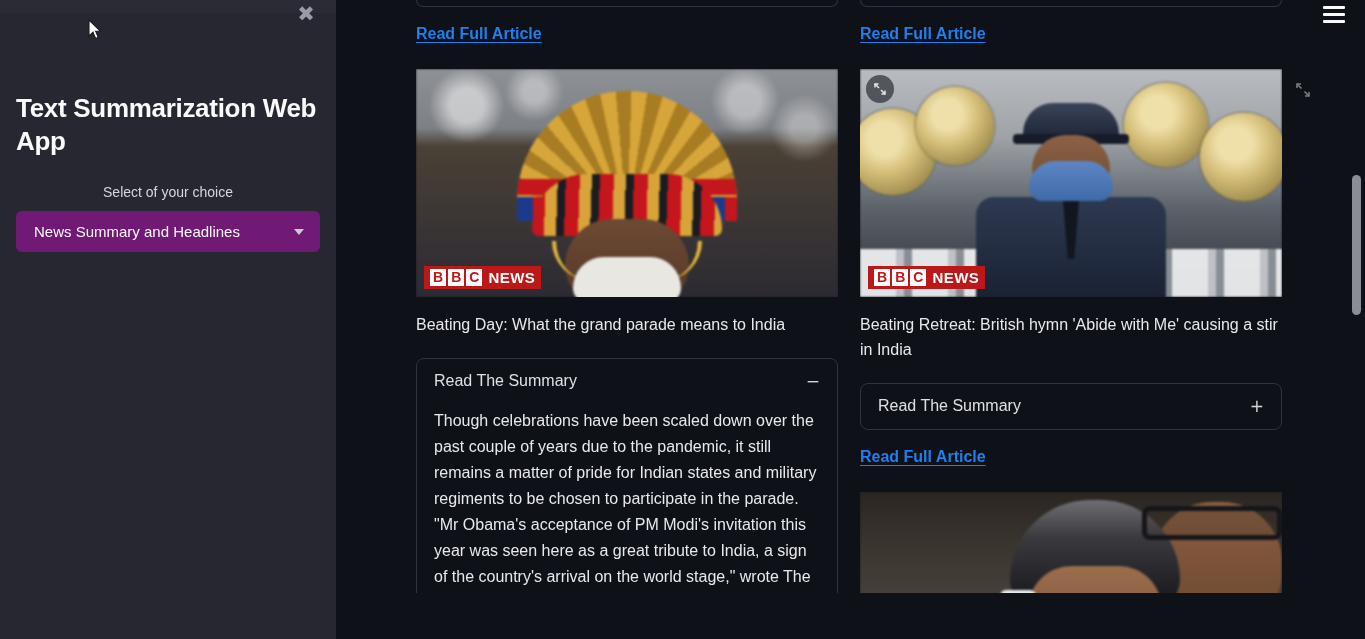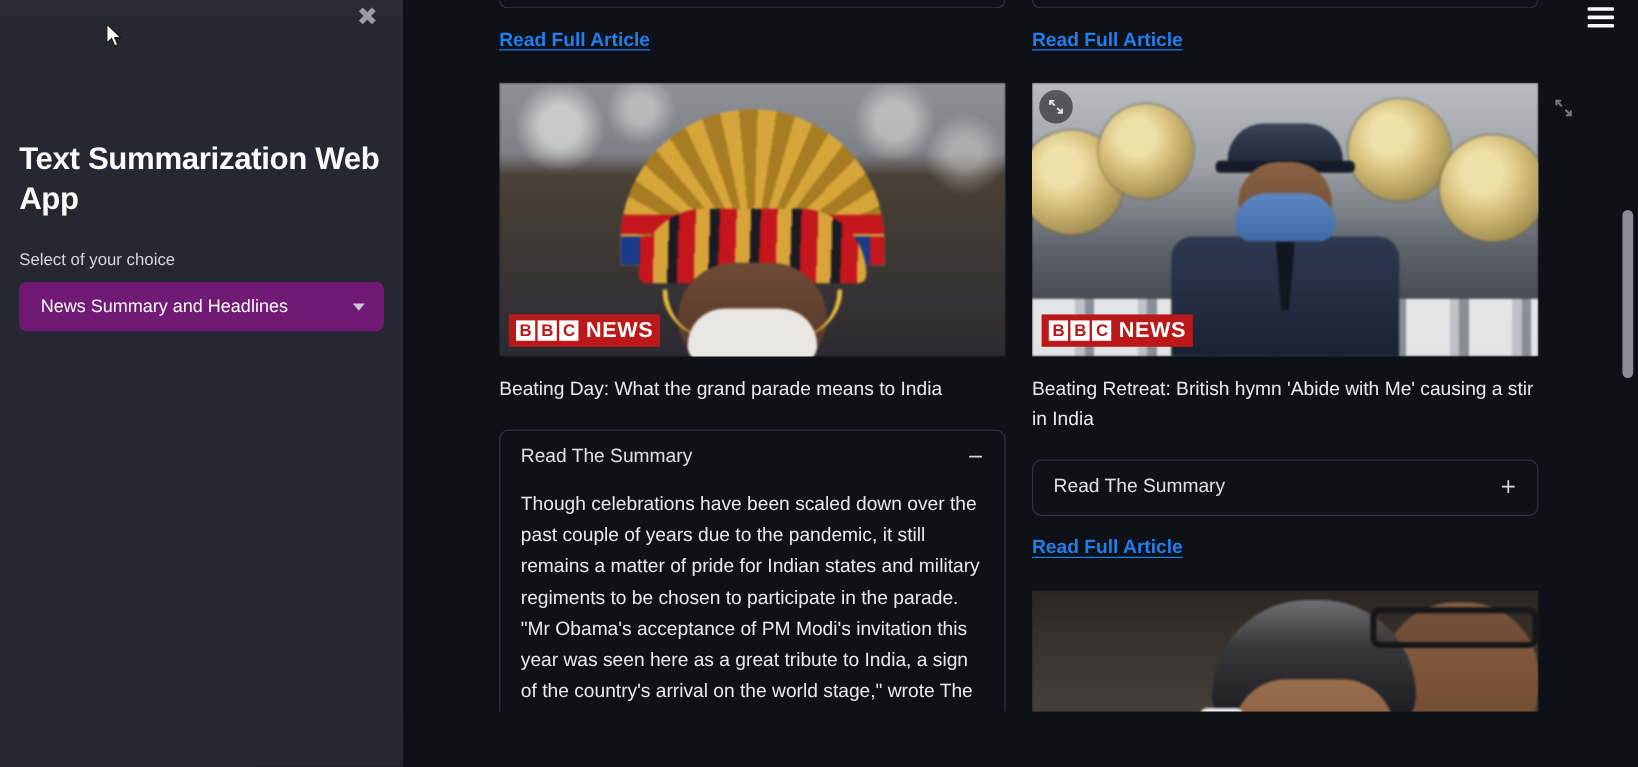--- a/index.html
+++ b/index.html
@@ -32,34 +32,35 @@
     width: 24px; height: 24px;
     color: #9a9ba6;
     font-size: 21px;
     line-height: 24px;
     text-align: center;
     cursor: pointer;
     font-family: "DejaVu Sans", sans-serif;
     font-weight: bold;
     z-index: 5;
   }
-  .sidebar-inner { position: relative; padding-top: 92px; margin-top: 24px; }
+  .sidebar-inner { position: relative; padding-top: 92px; }
   .app-title {
     font-size: 26px;
     font-weight: 700;
     color: #FAFAFA;
     letter-spacing: -0.3px;
     line-height: 1.25;
     margin-bottom: 26px;
   }
   .select-label {
     font-size: 14px;
     color: #d6d7de;
     margin-bottom: 8px;
     line-height: 1.4;
+    text-align: center;
   }
   .select-box {
     position: relative;
     height: 41px;
     background: #701a75;
     border-radius: 6px;
     display: flex;
     align-items: center;
     padding: 0 36px 0 18px;
     cursor: pointer;
@@ -178,21 +179,21 @@
   }
   .bbc-logo .blk {
     background: #fff; color: #BB1919;
     font-family: "Liberation Sans", sans-serif;
     font-weight: 700;
     font-size: 14px;
     line-height: 15px;
     padding: 1px 3px;
   }
   .bbc-logo .news {
-    color: #fff; font-weight: 700; font-size: 18px;
+    color: #fff; font-weight: 700; font-size: 15px;
     letter-spacing: 0.5px; margin-left: 4px;
   }
 
   .article-title {
     font-size: 16px;
     color: #e8e9ee;
     line-height: 1.55;
     margin-top: 16px;
   }
 

